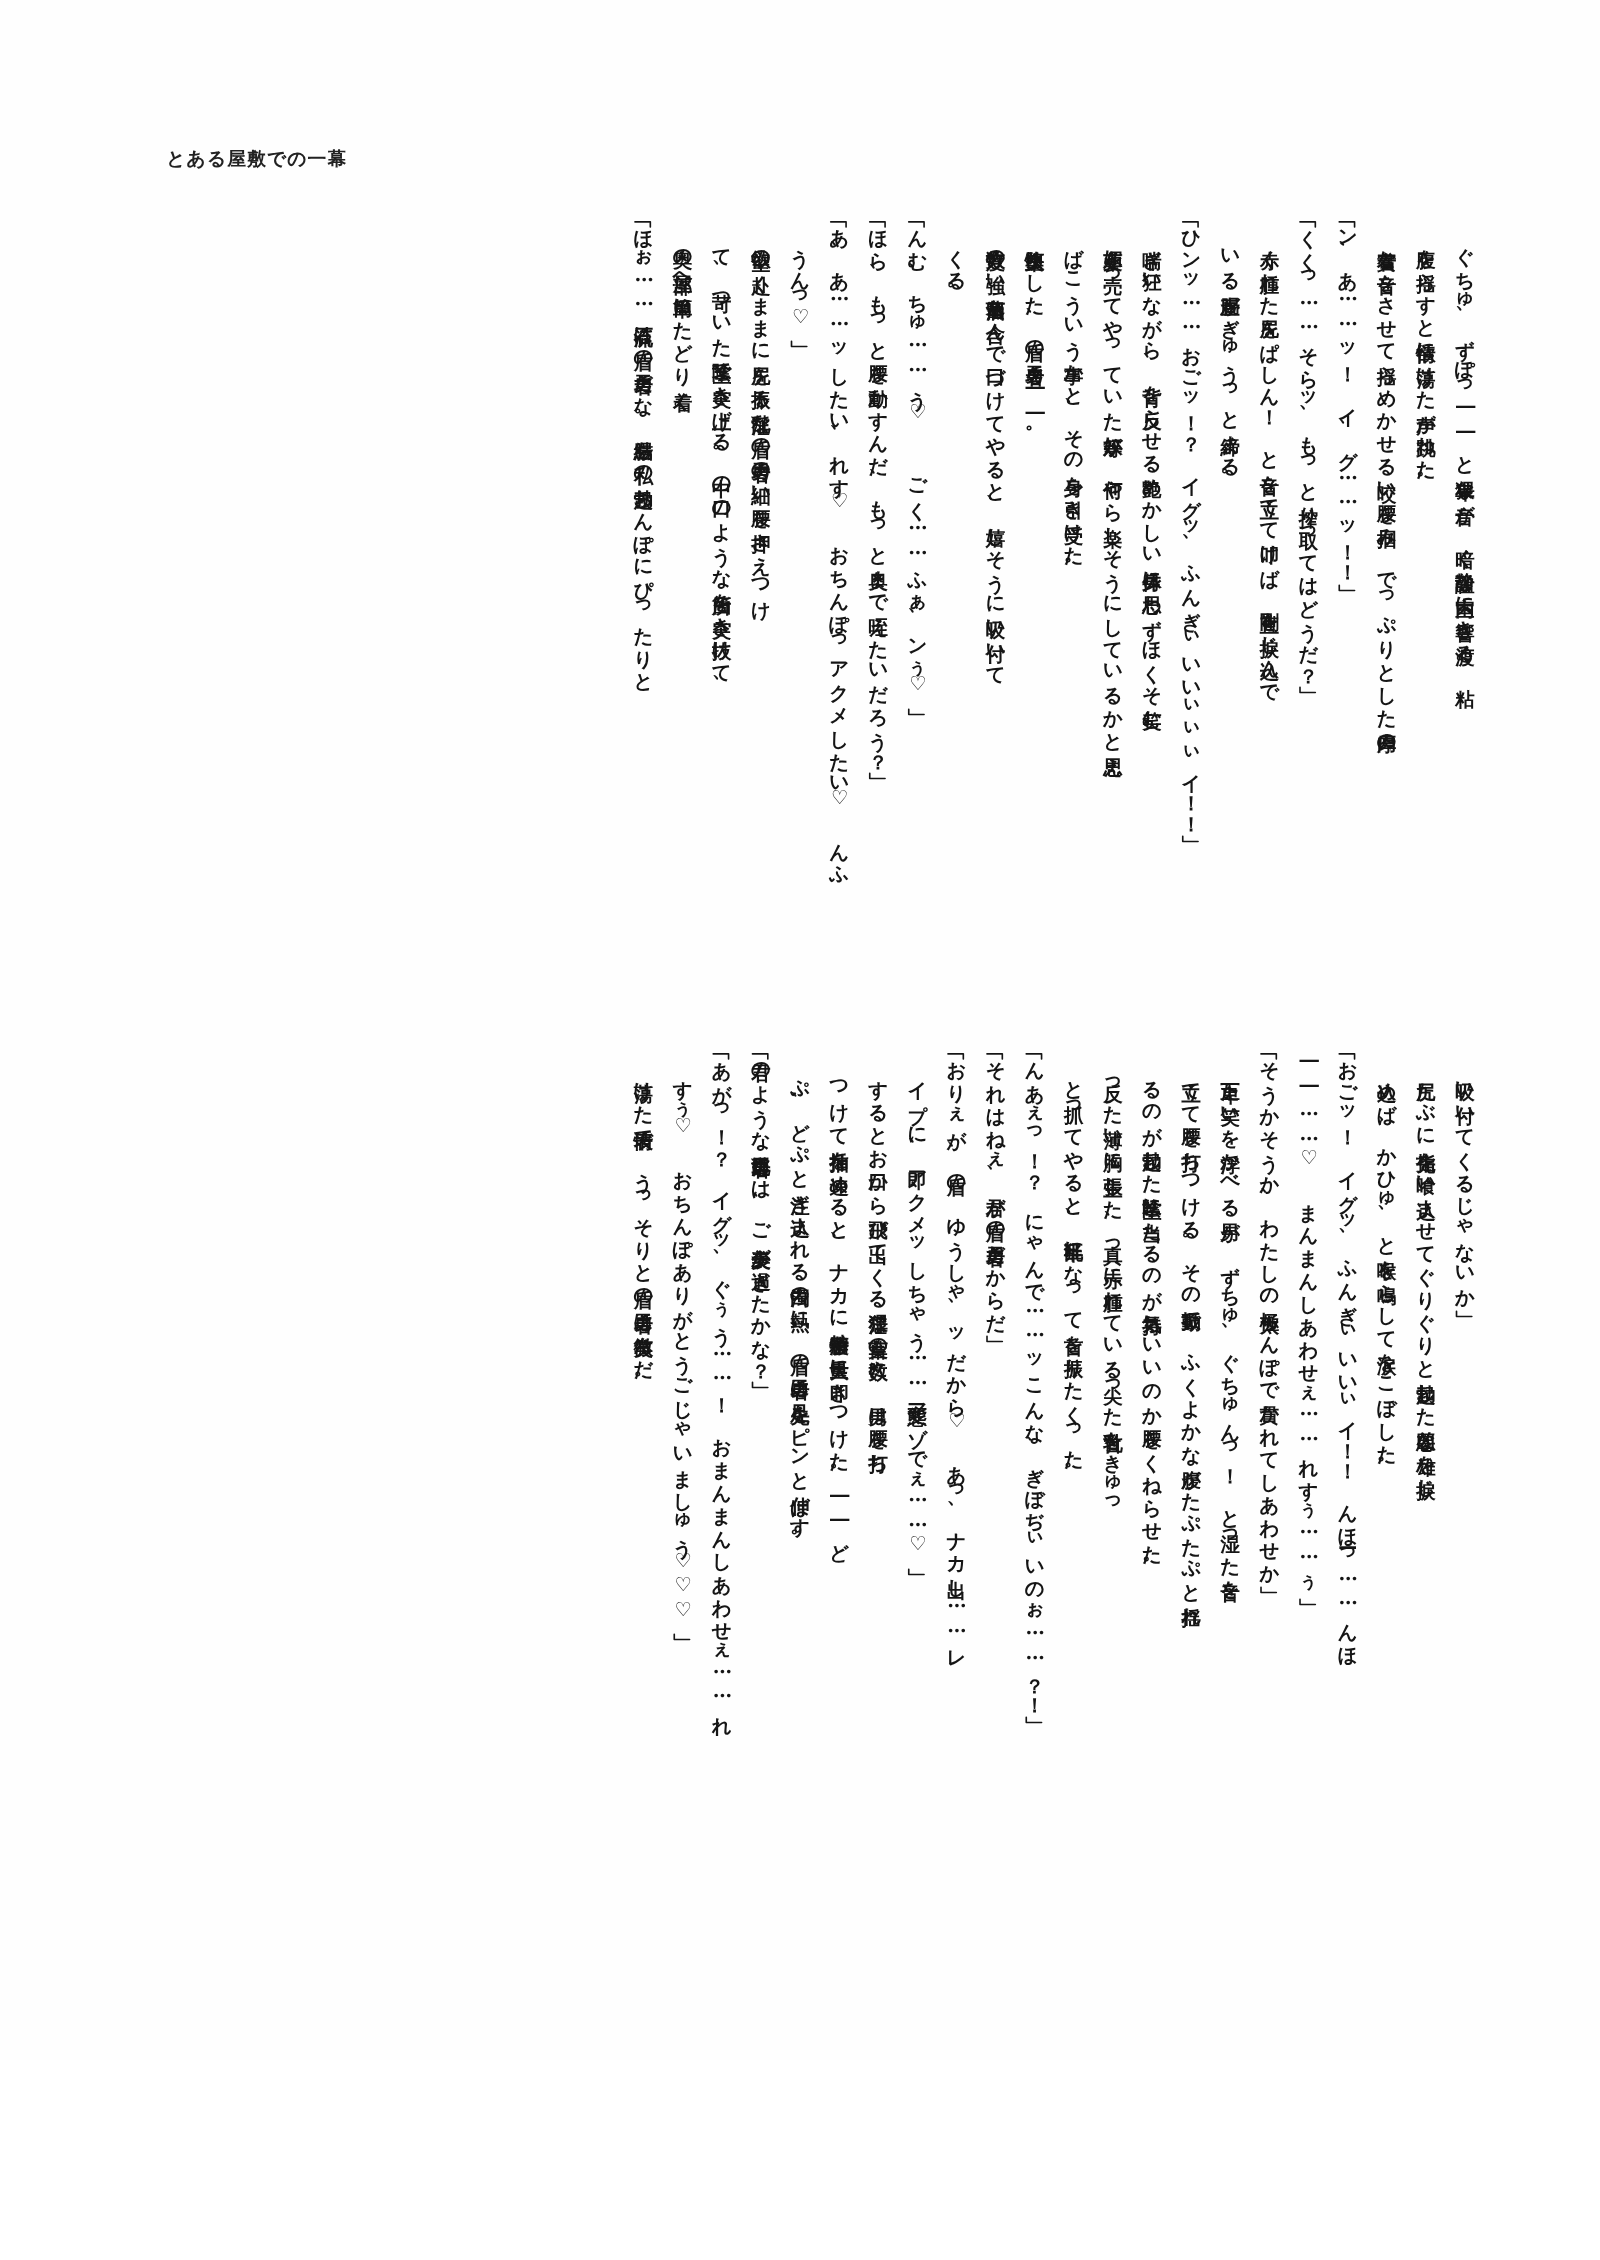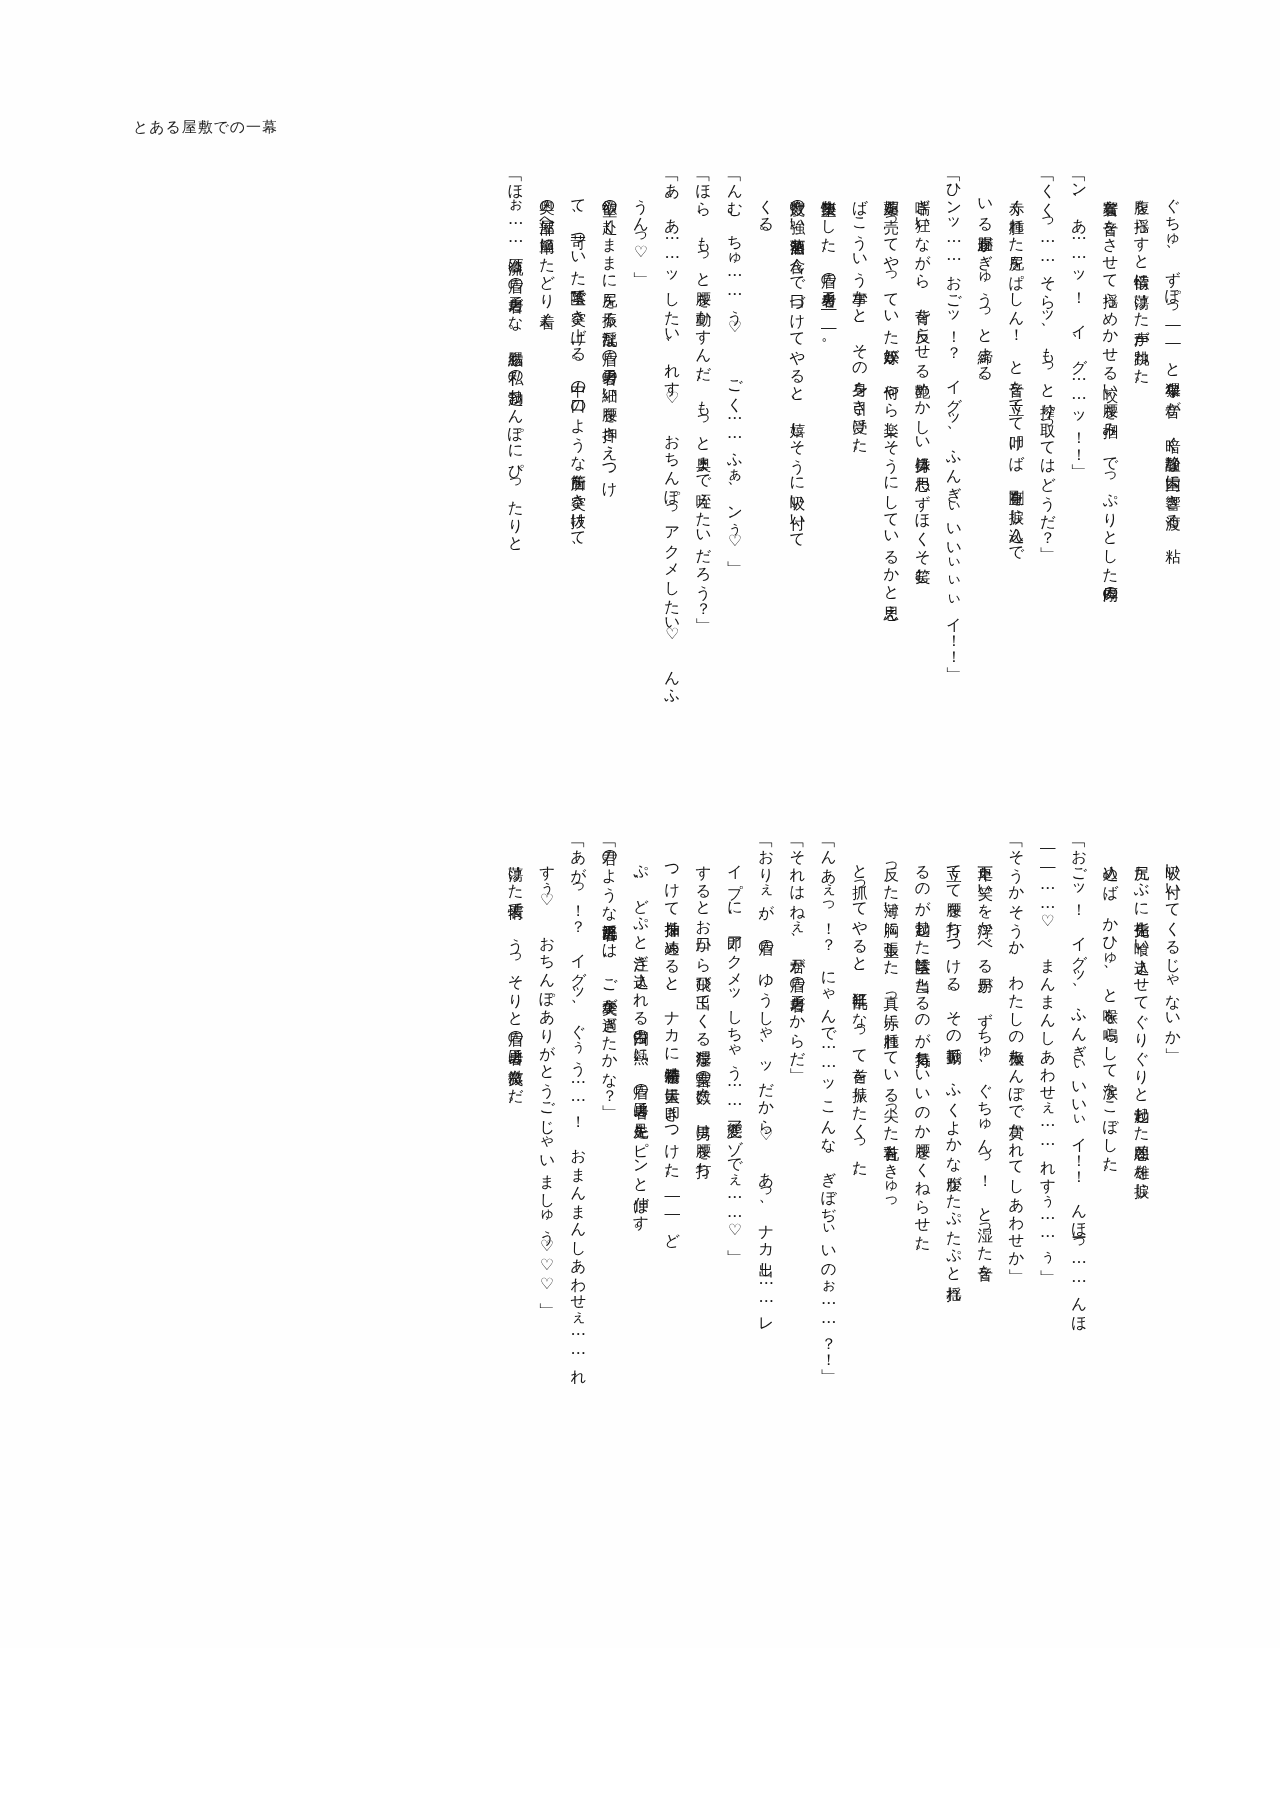--- a/index.html
+++ b/index.html
@@ -16,20 +16,21 @@
     overflow: hidden;
   }
 
   .page {
     position: absolute;
     left: 0;
     top: 0;
     width: 1280px;
     height: 1648px;
     background: #fefefe;
+    font-weight: bold;
   }
 
   
   .running-title {
     position: absolute;
     left: 133px;
     top: 118px;
     font-size: 15px;
     letter-spacing: 0.06em;
     color: #222;

